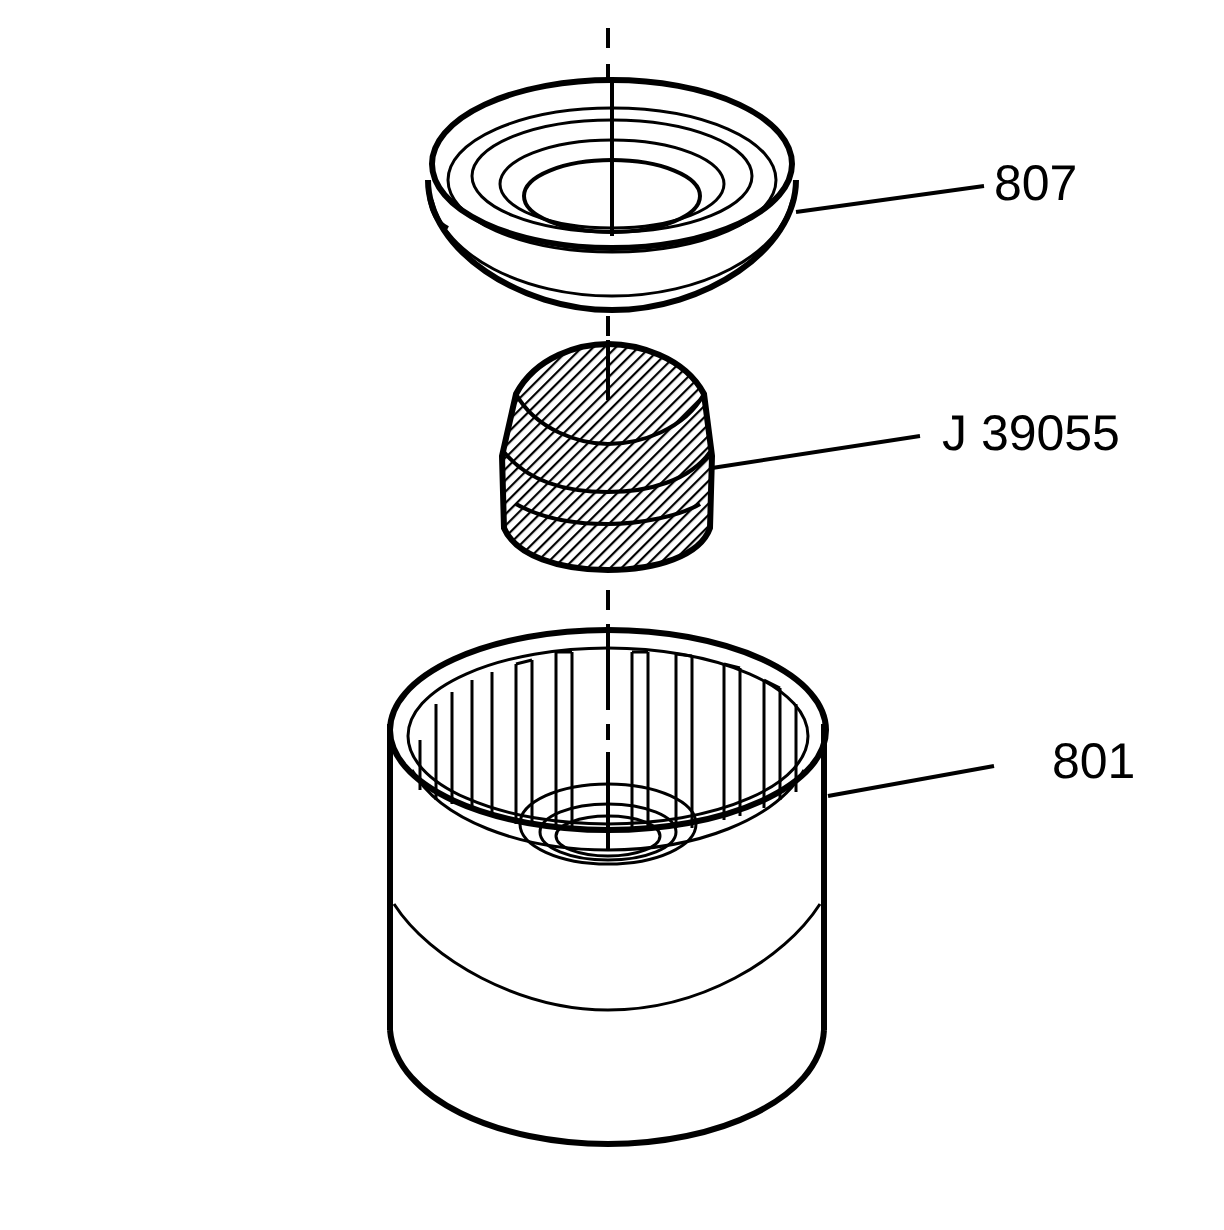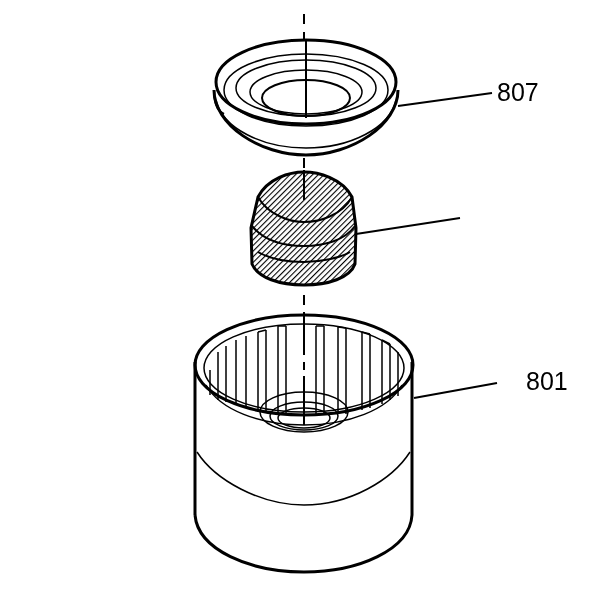--- a/index.html
+++ b/index.html
@@ -85,14 +85,15 @@
 
       <path d="M197,452 C215,480 260,505 304,505 C350,505 392,480 410,452" stroke-width="1.5"></path>
 
       <path d="M195,515 C198,550 250,572 304,572 C358,572 410,550 412,515" stroke-width="3"></path>
 
       <line x1="414" y1="398" x2="497" y2="383" stroke-width="2"></line>
     </g>
   </svg>
 
   <div class="callout" style="left:497px; top:80px;">807</div>
+  <div class="callout" style="left:471px; top:205px;">J 39055</div>
   <div class="callout" style="left:506px; top:369px;margin-left:20px;">801</div>
 </div>
 
 </body></html>

